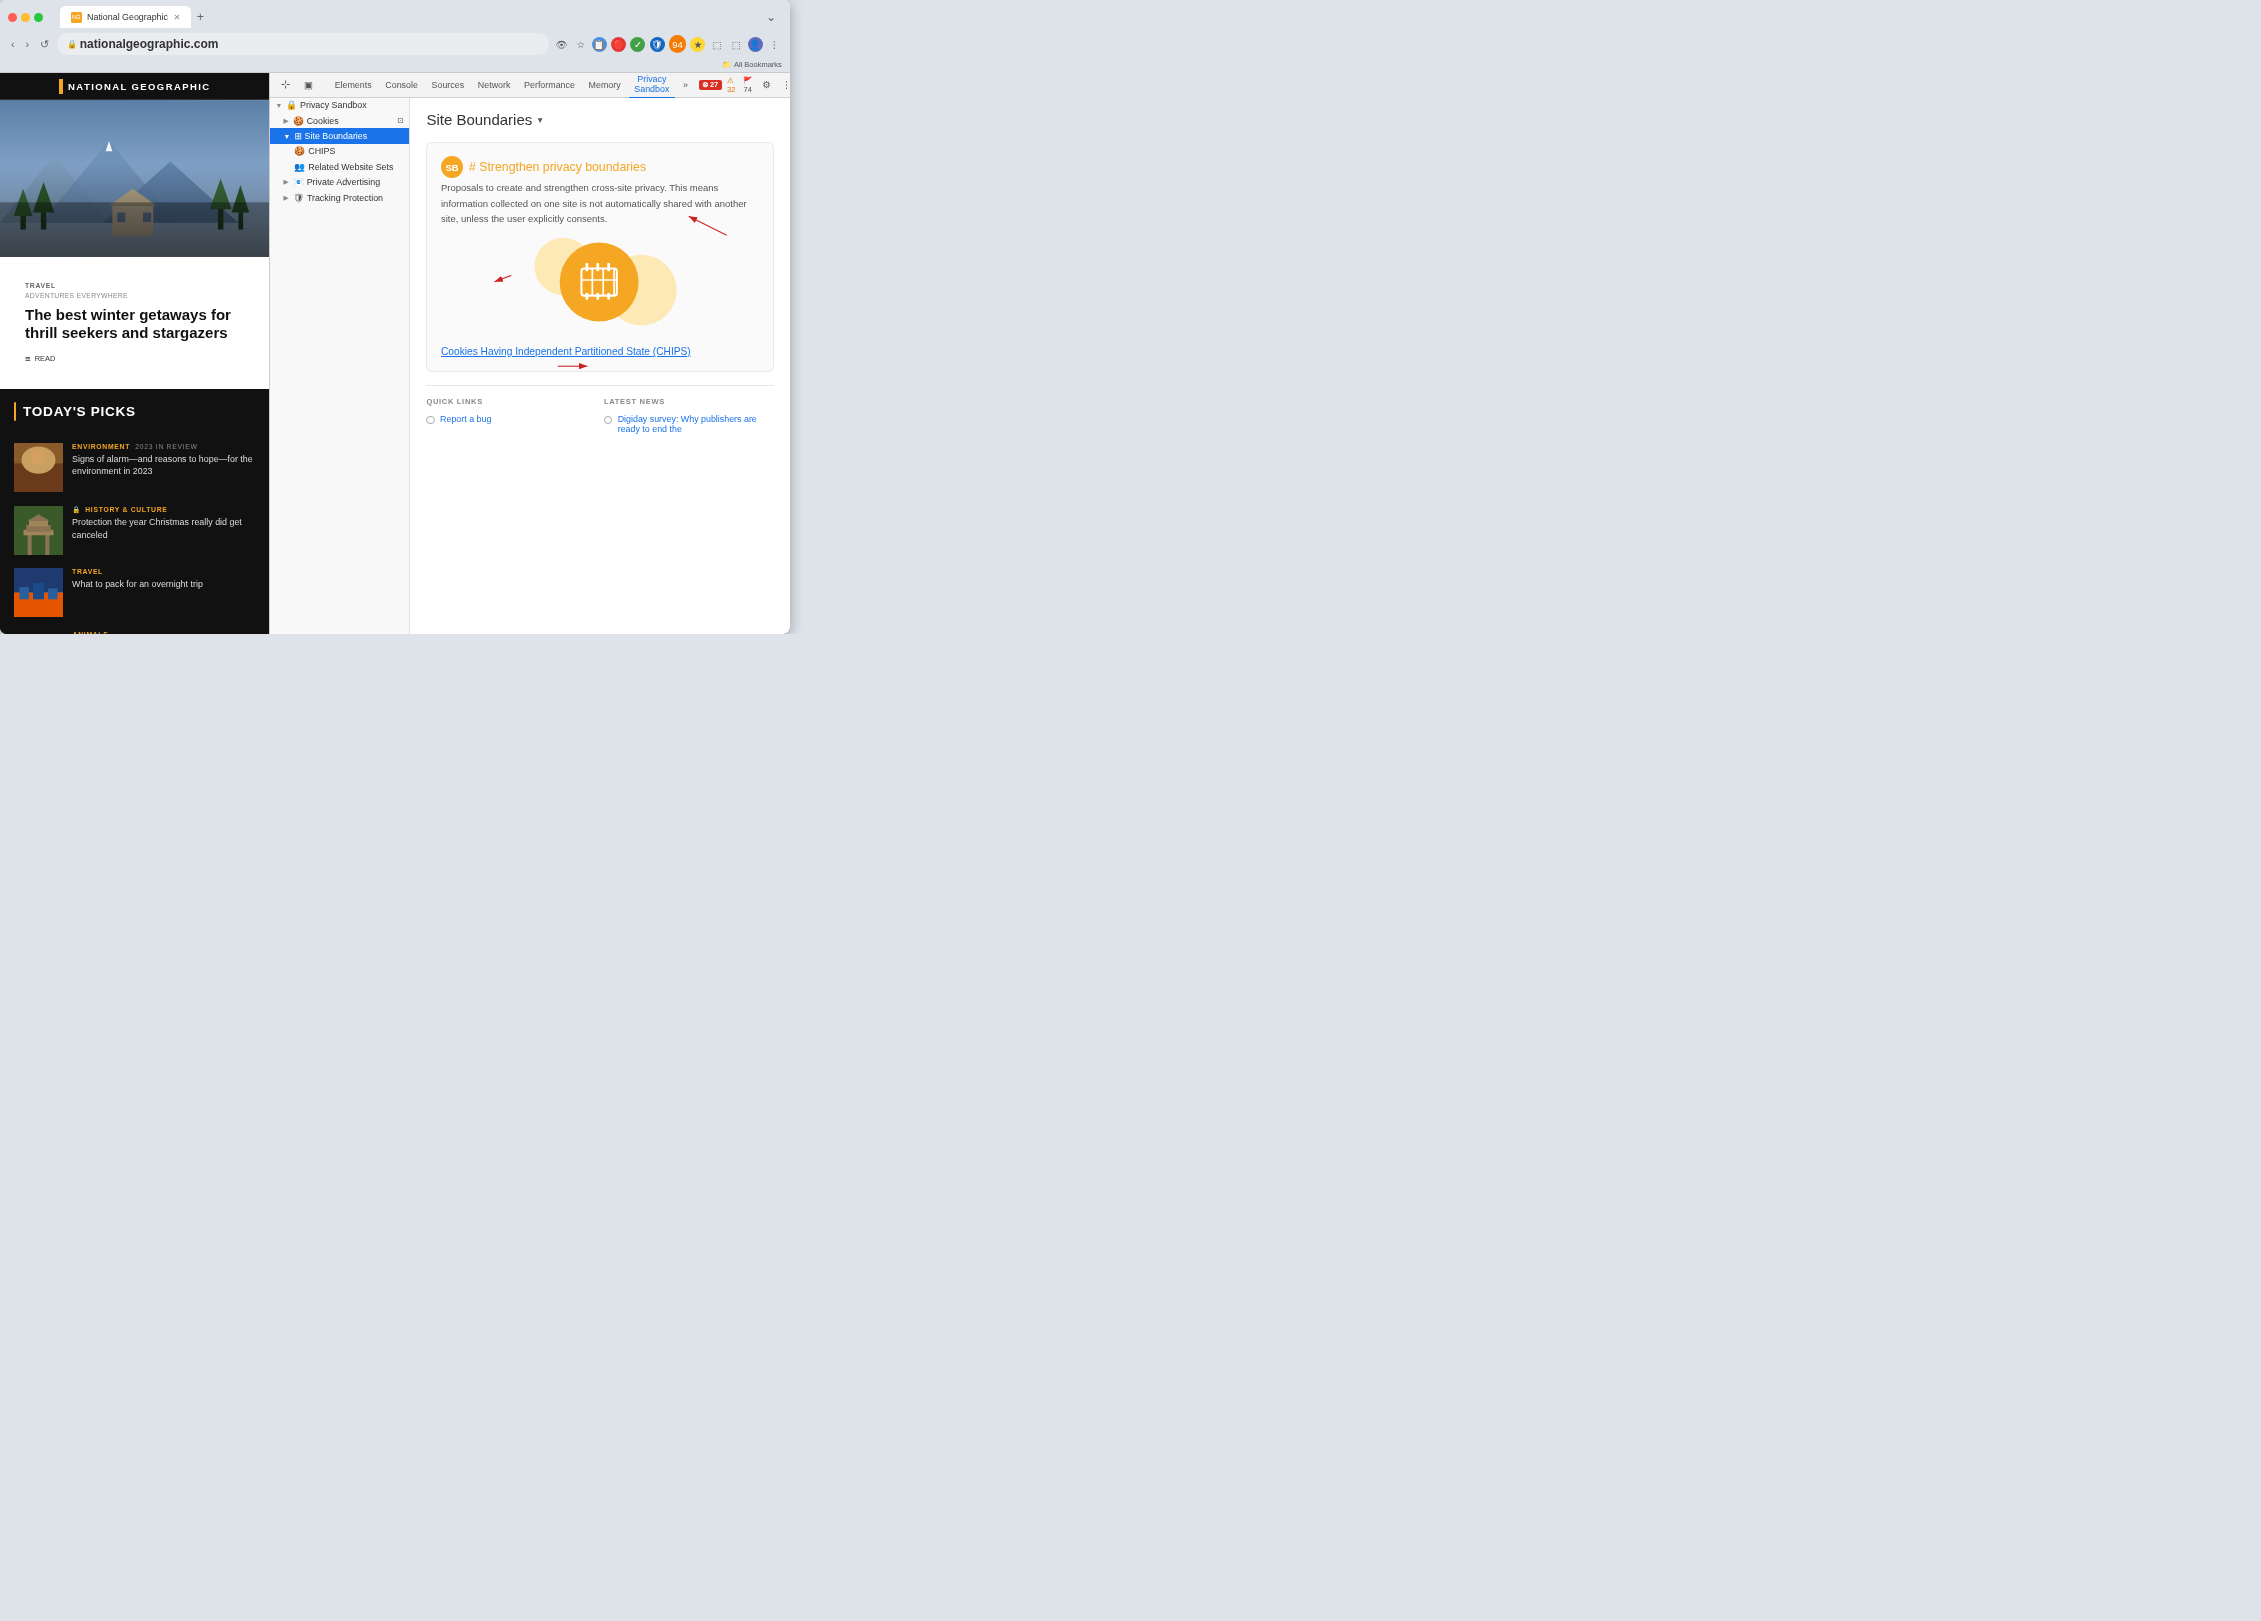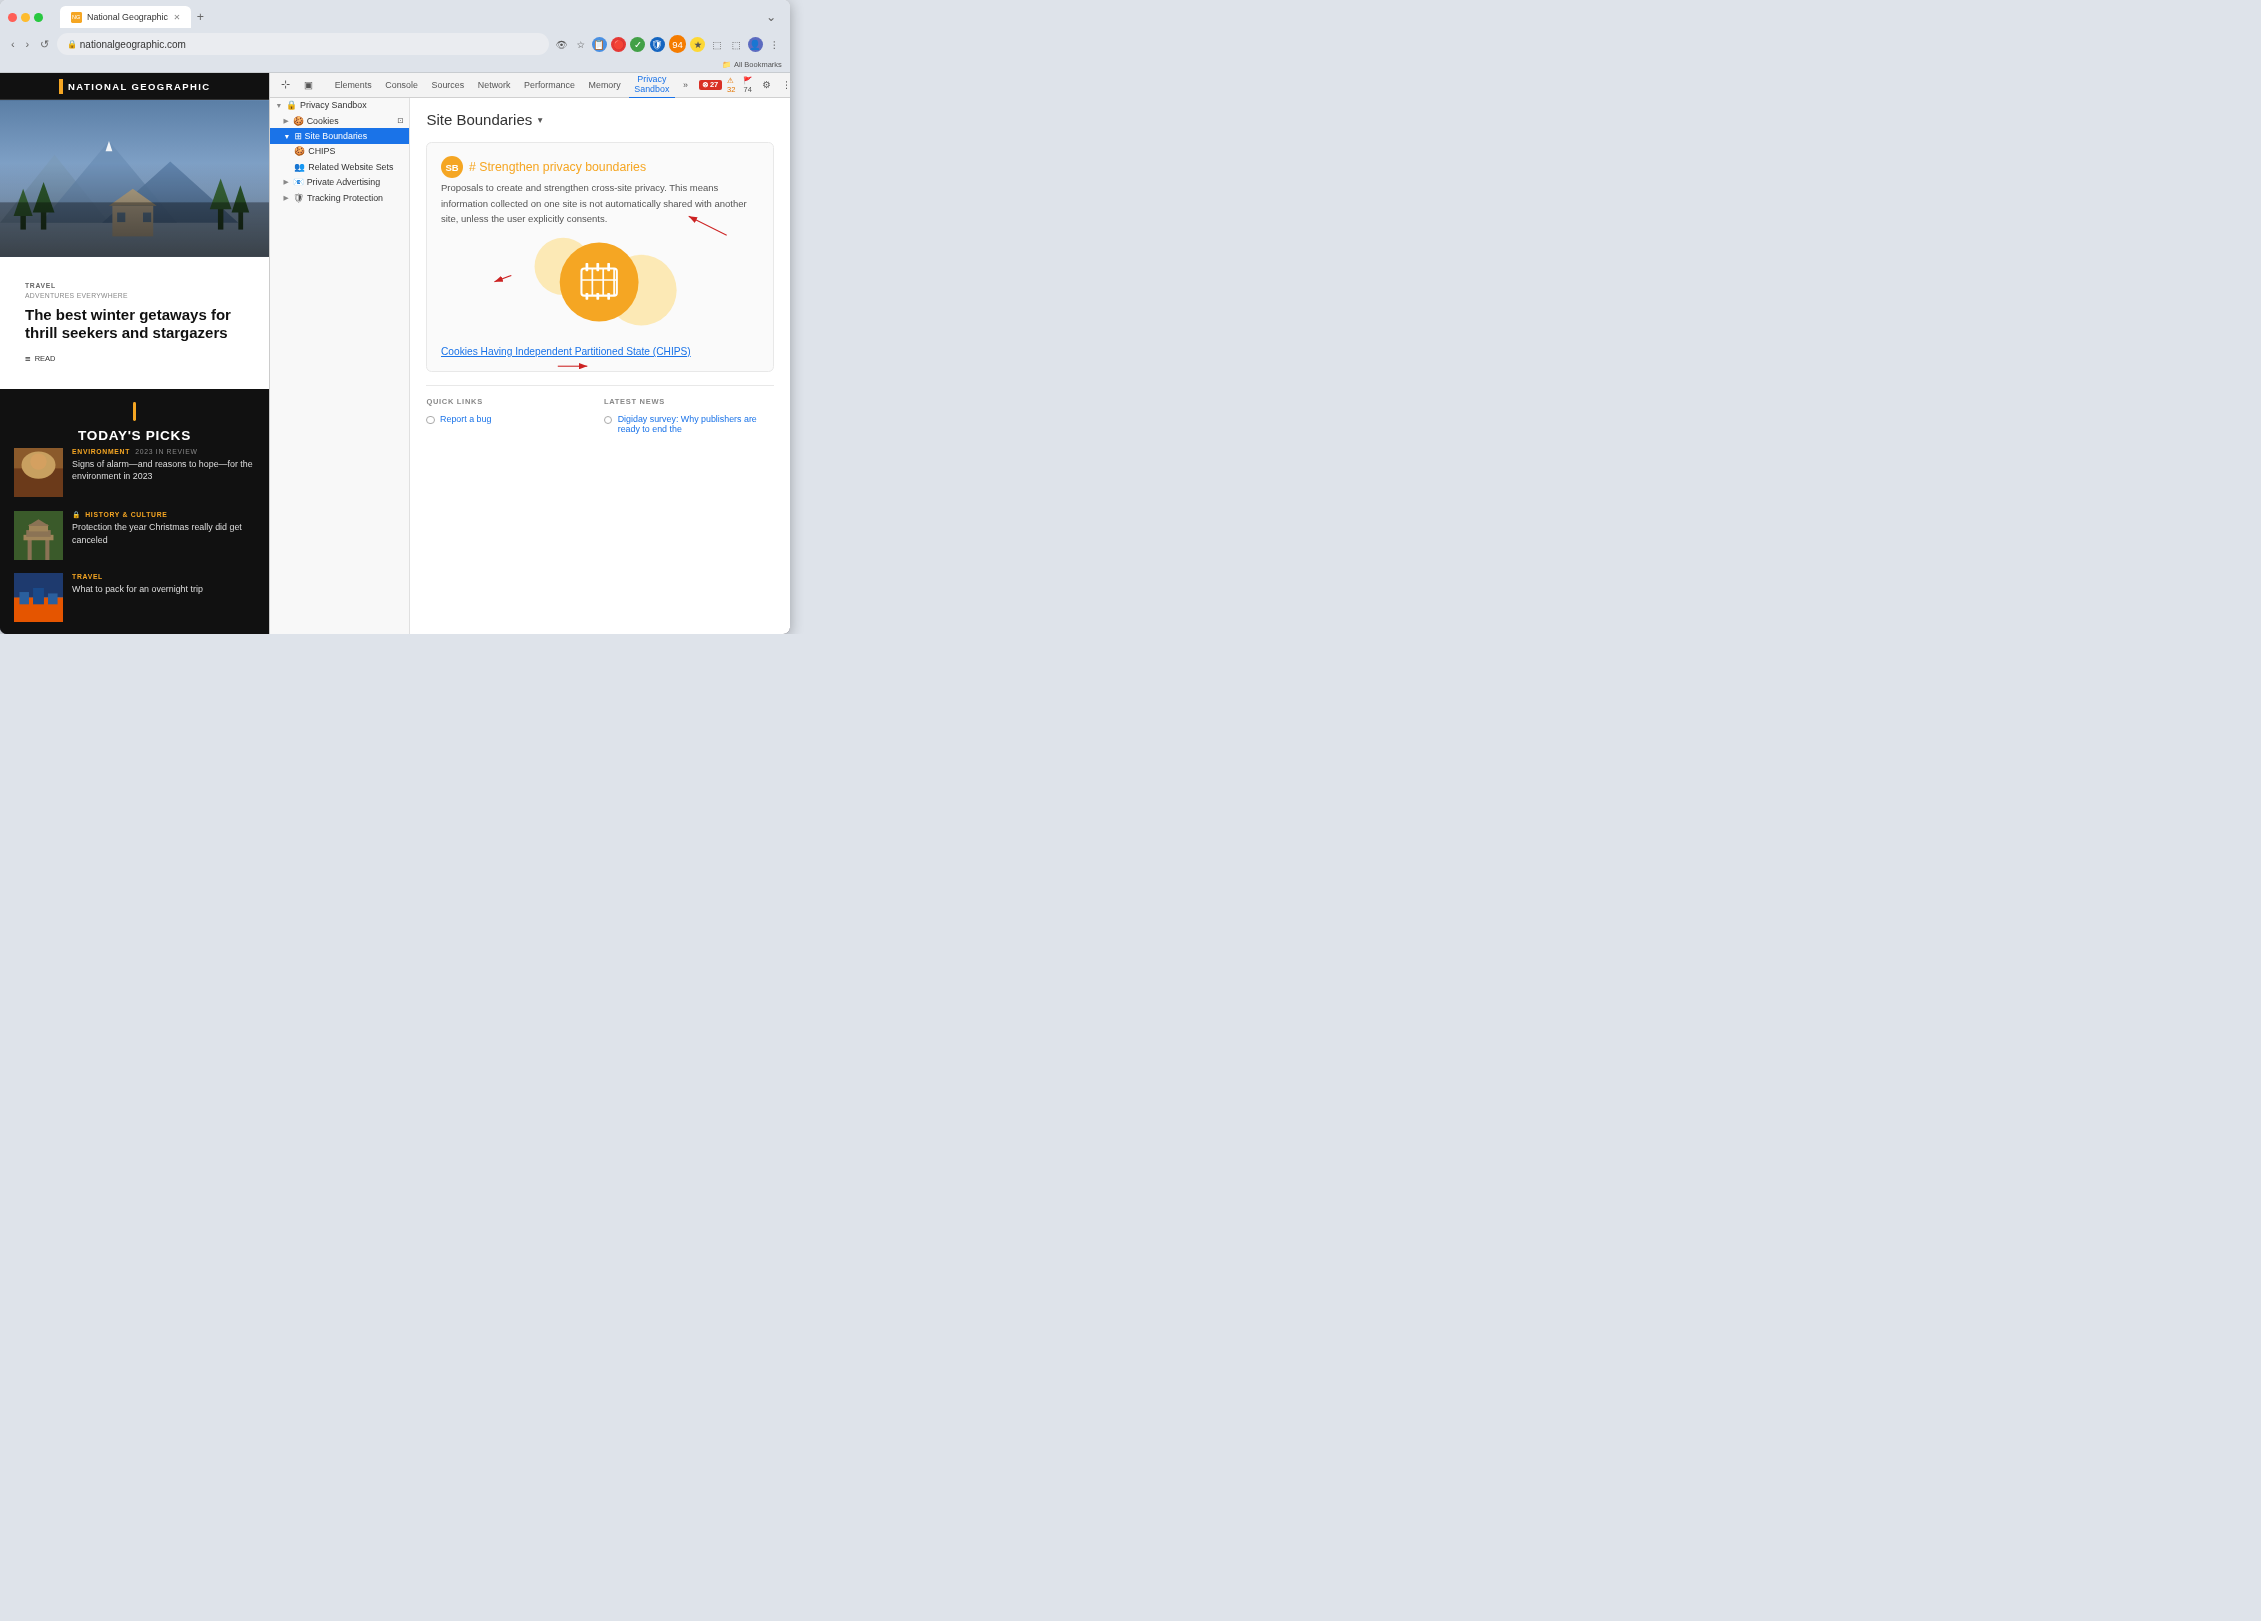--- a/index.html
+++ b/index.html
@@ -17,41 +17,41 @@
 
     .tab-bar { display: flex; align-items: center; margin-left: 11px; }
     .tab { background: #ffffff; border-radius: 5.5px 5.5px 0 0; padding: 4.1px 11px; font-size: 8.9px; color: #333; display: flex; align-items: center; gap: 5.5px; height: 22px; min-width: 123px; }
     .tab-favicon { width: 11px; height: 11px; background: #f5a623; border-radius: 1.4px; display: flex; align-items: center; justify-content: center; font-size: 5.5px; color: white; }
     .tab-close { color: #888; font-size: 8.2px; cursor: pointer; margin-left: auto; }
     .tab-new { background: none; border: none; color: #666; font-size: 12.3px; cursor: pointer; padding: 2.7px 5.5px; }
 
     .address-bar { background: #dee3ea; padding: 4.1px 8.2px; display: flex; align-items: center; gap: 5.5px; height: 30px; }
     .nav-btn { background: none; border: none; cursor: pointer; color: #666; font-size: 11px; padding: 2.7px; border-radius: 2.7px; }
     .address-input { flex: 1; background: #eaecf0; border: none; border-radius: 13.6px; padding: 4.1px 9.5px; font-size: 8.9px; color: #333; height: 22px; display: flex; align-items: center; }
-    .address-text { font-size: 10px; color: #333; }
+    .address-text { font-size: 12px; color: #333; font-weight: bold; }
     .bookmark-bar { background: #dee3ea; padding: 1.4px 8.2px 2.7px; display: flex; justify-content: flex-end; font-size: 8.2px; color: #555; border-bottom: 0.7px solid #c8ccd0; }
 
     
     .main-area { display: flex; flex: 1; background: #1a1a2e; overflow: hidden; }
 
     
     .website-content { width: 269px; background: #111; overflow-y: auto; color: white; flex-shrink: 0; }
 
     .hero-image { width: 100%; height: 157px; background: linear-gradient(135deg, #2c4a6e 0%, #4a6fa5 30%, #6b8cba 50%, #8fafd4 70%, #b0c8e0 100%); position: relative; overflow: hidden; }
     .hero-image::before { content: ''; position: absolute; bottom: 0; left: 0; right: 0; height: 60%; background: linear-gradient(to top, rgba(0,0,0,0.5), transparent); }
 
     .hero-card { background: white; color: #111; padding: 25px; }
     .hero-eyebrow { font-size: 6.8px; font-weight: 600; letter-spacing: 0.7px; color: #666; margin-bottom: 2.7px; }
     .hero-subtitle { font-size: 6.8px; color: #888; letter-spacing: 0.3px; margin-bottom: 6.8px; }
     .hero-title { font-size: 15px; font-weight: 700; color: #111; line-height: 1.2; margin-bottom: 11px; }
     .read-link { font-size: 7.5px; color: #333; text-decoration: none; display: flex; align-items: center; gap: 4.1px; }
     .read-icon { font-size: 9.5px; }
 
     .today-picks { background: #111; padding: 13.6px; }
-    .section-header { display: flex; align-items: center; gap: 6.8px; margin-bottom: 5px; flex-direction: column; }
+    .section-header { display: flex; align-items: center; gap: 6.8px; margin-bottom: 22px; }
     .section-bar { width: 2.7px; height: 19px; background: #f5a623; border-radius: 1.4px; }
     .section-title { font-size: 13.6px; font-weight: 800; color: white; letter-spacing: 0.7px; }
 
     .article-item { display: flex; gap: 9.5px; margin-bottom: 13.6px; align-items: flex-start; }
     .article-thumb { width: 49px; height: 49px; border-radius: 1.4px; flex-shrink: 0; }
     .thumb-env { background: linear-gradient(135deg, #8b4513, #d2691e, #cd853f); }
     .thumb-hist { background: linear-gradient(135deg, #2c4a1e, #3d6b2a, #8b7355); }
     .thumb-travel { background: linear-gradient(135deg, #1a3a5c, #2c5f8a, #1e90ff, #ff6600); display: flex; flex-direction: column; }
     .article-meta { flex: 1; }
     .article-category { font-size: 6.8px; font-weight: 700; letter-spacing: 0.7px; color: #f5a623; margin-bottom: 2.7px; }

